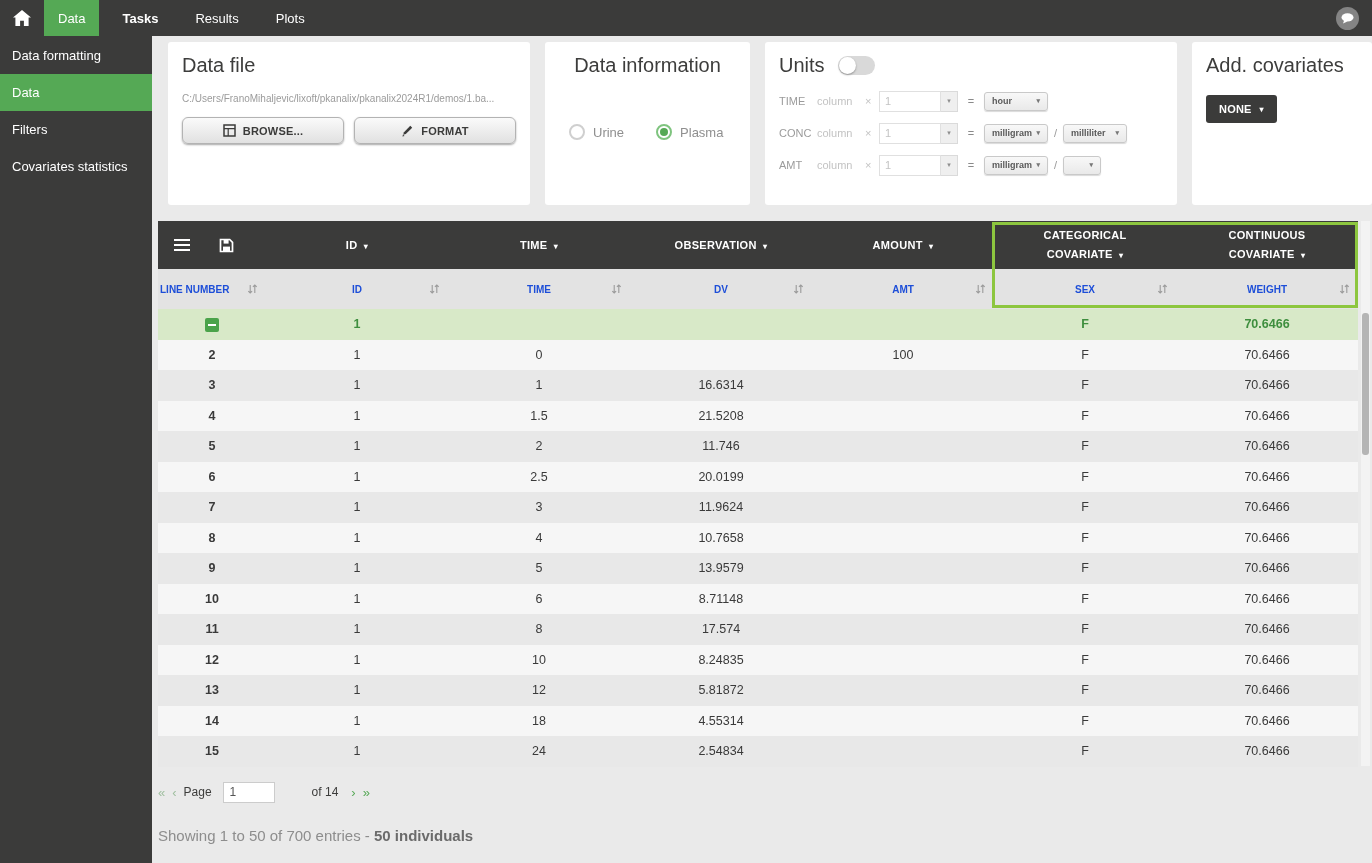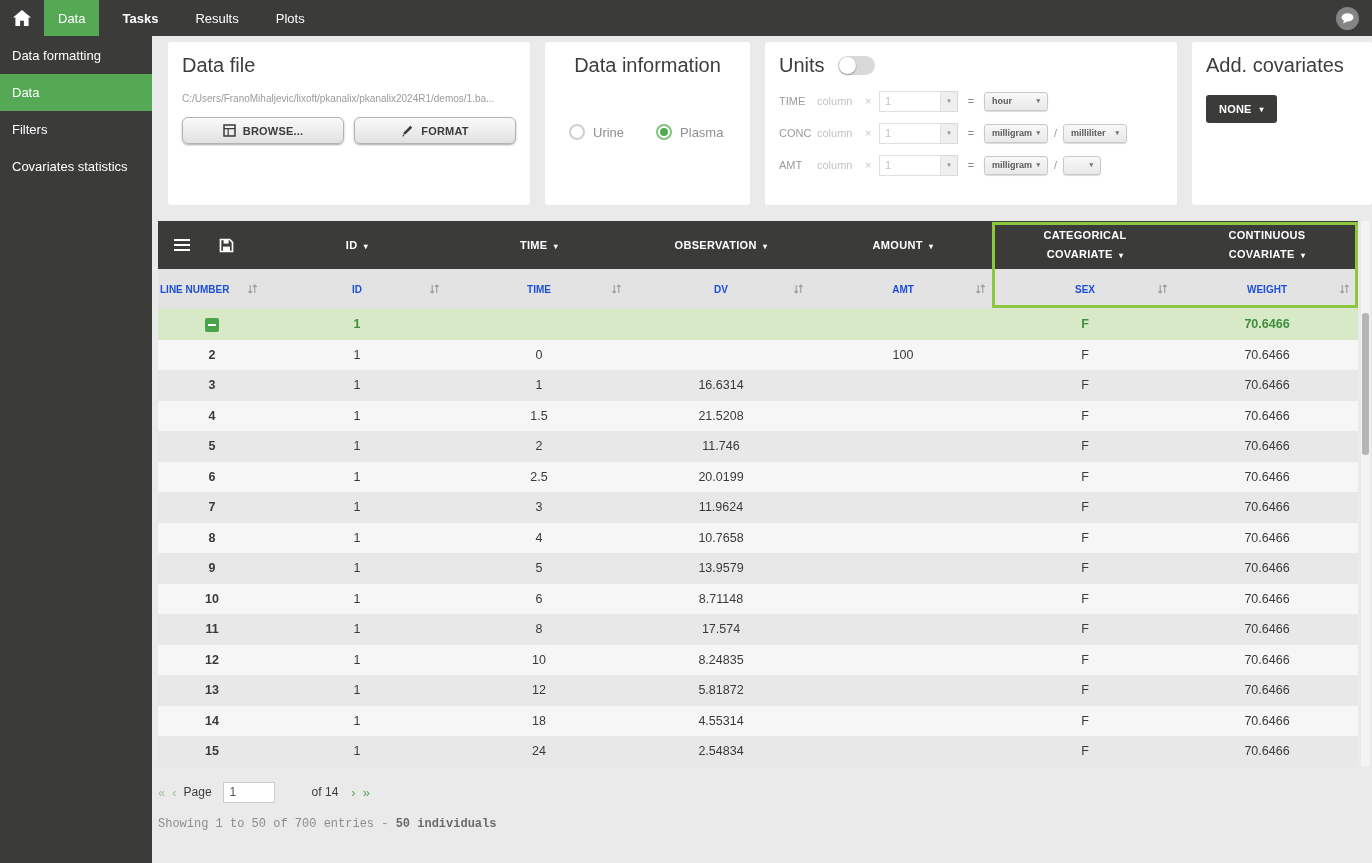--- a/index.html
+++ b/index.html
@@ -95,21 +95,21 @@
   
   .tfoot { margin: 12px 0 0 6px; font-size: 11px; color: #3c3c3b; }
   .psize { display: inline-block; color: #4f9e4f; margin-left: 6px; cursor: pointer; }
   .psize.active { font-weight: 700; color: #3e8e3e; }
   .pager { display: flex; align-items: center; margin-top: 15px; gap: 7px; font-size: 12px; }
   .pg-arrow { color: #57a957; font-size: 13px; cursor: pointer; }
   .pg-arrow.muted { color: #9fbf9f; }
   .pg-label { color: #3c3c3b; }
   .page-input { width: 52px; height: 21px; border: 1px solid #ccc; font-size: 12px; padding: 0 6px; color: #555; font-family: inherit; margin: 0 4px; outline: none; }
   .pager .pg-of { margin-left: 26px; margin-right: 6px; }
-  .showing { margin-top: 14px; color: #8d8d8d; font-size: 12px; font-family: Liberation Mono, monospace; }
+  .showing { margin-top: 24px; color: #8d8d8d; font-size: 15px; }
   .showing b { color: #6b6b6b; }
 </style>
 </head>
 <body>
 
 <div class="app">
 
   <header class="navbar">
     <div class="nav-home">
       <svg width="18" height="16" viewBox="0 0 18 16">

